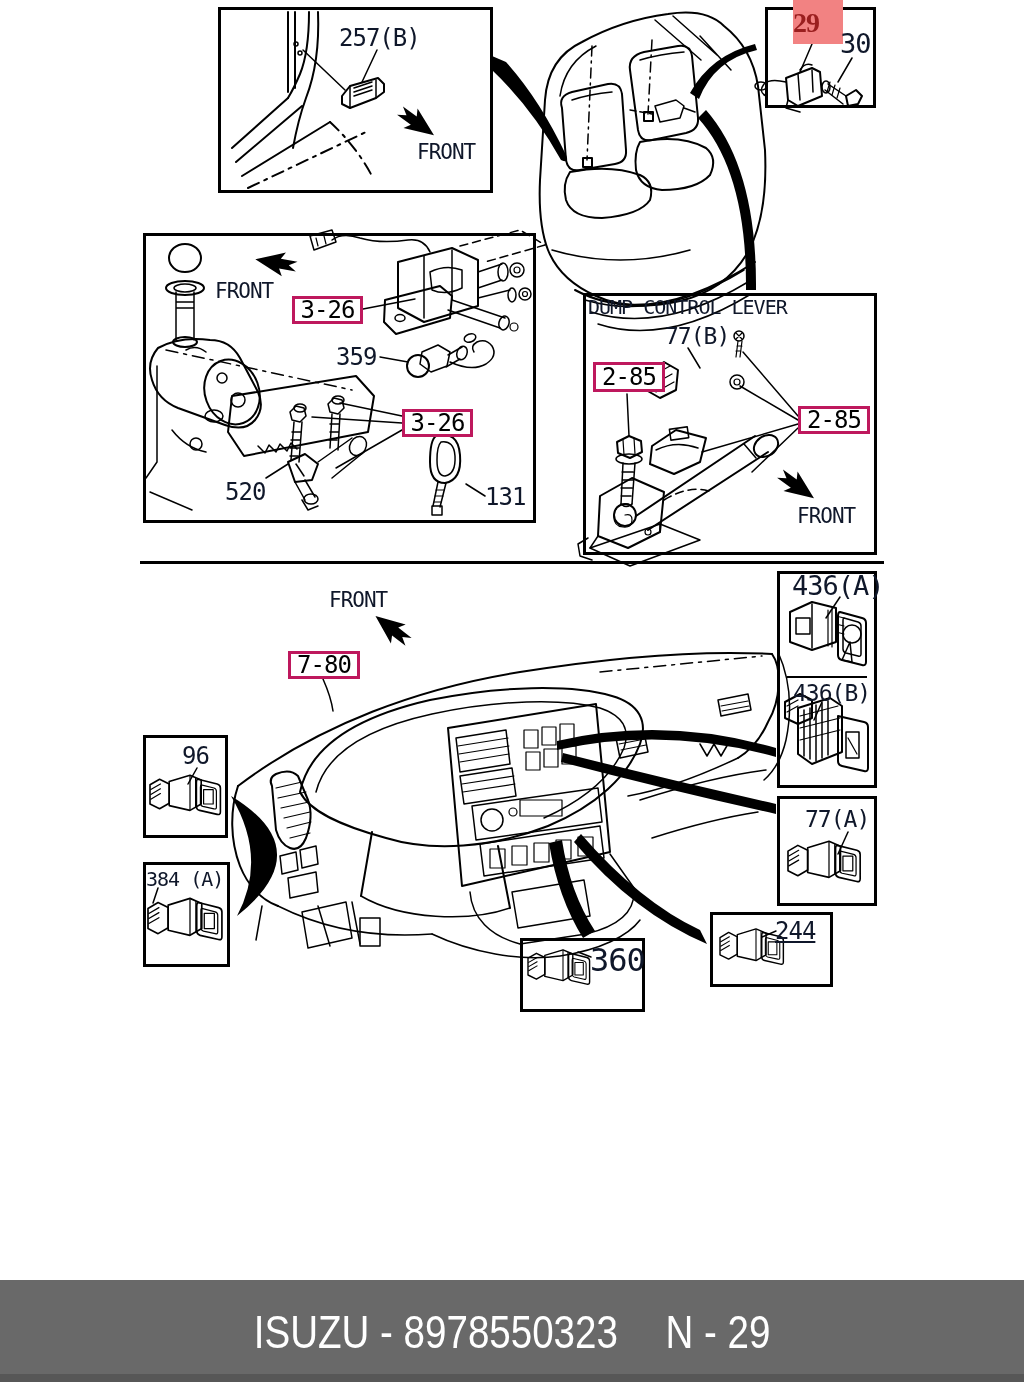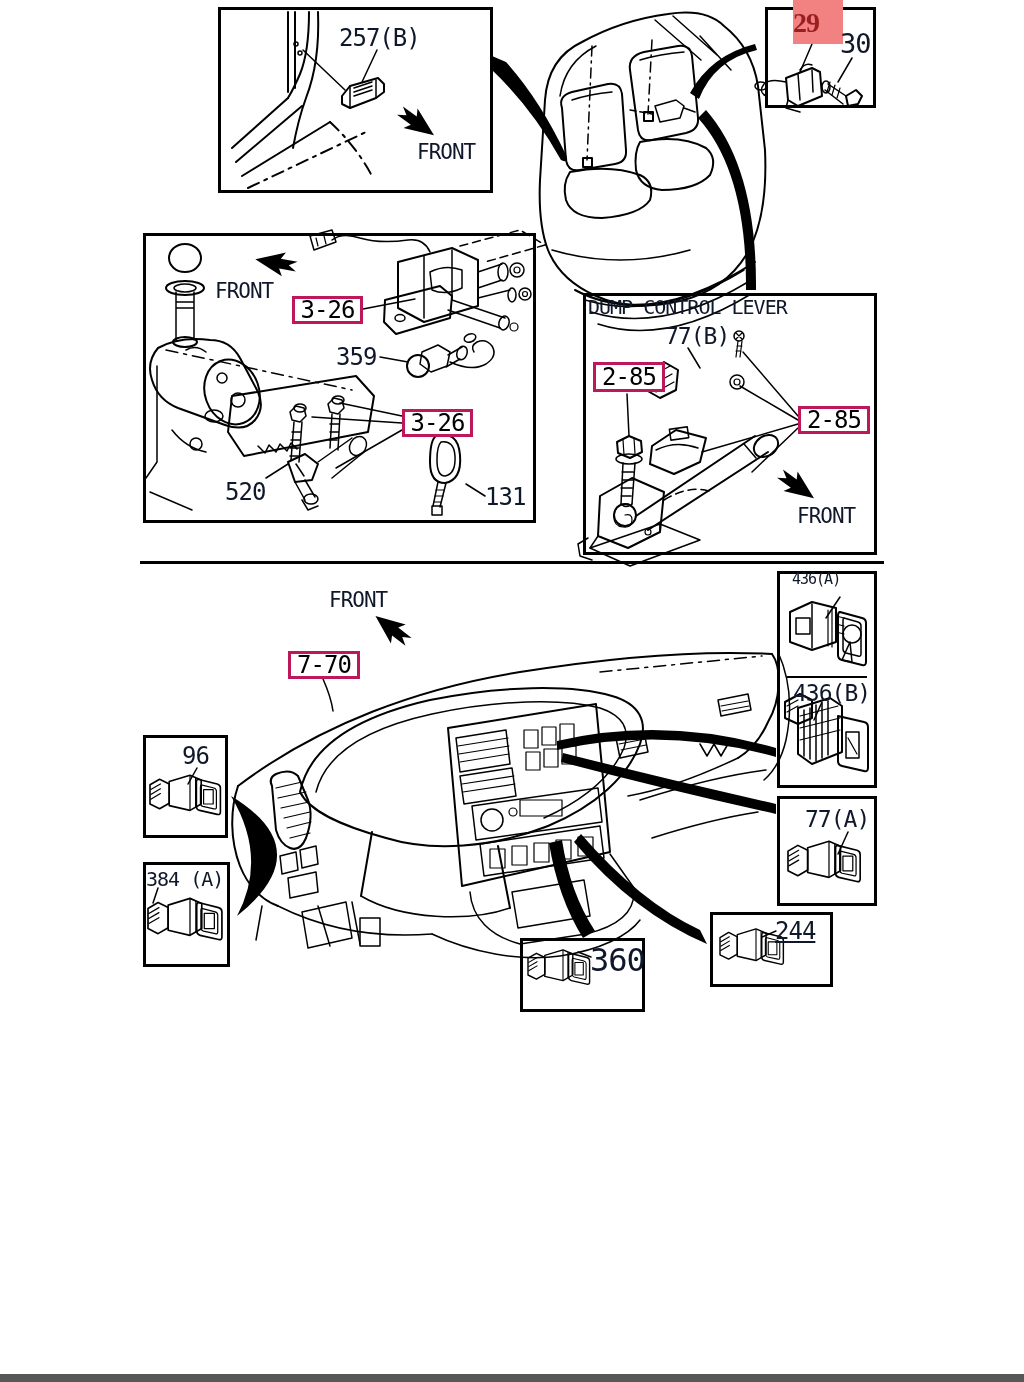--- a/index.html
+++ b/index.html
@@ -384,24 +384,31 @@
   <div class="lbl" style="left:217px;top:480px;font-size:24px;margin-left:8px;">520</div>
   <div class="lbl" style="left:485px;top:485px;font-size:24px;">131</div>
 
   <div class="lbl" style="left:588px;top:297px;font-size:20px;">DUMP CONTROL LEVER</div>
   <div class="lbl" style="left:665px;top:325px;font-size:23px;">77(B)</div>
   <div class="ref" style="left:593px;top:362px;width:72px;height:30px;">2-85</div>
   <div class="ref" style="left:798px;top:406px;width:72px;height:28px;">2-85</div>
   <div class="lbl" style="left:797px;top:506px;font-size:21px;">FRONT</div>
 
   <div class="lbl" style="left:329px;top:590px;font-size:21px;">FRONT</div>
-  <div class="ref" style="left:288px;top:651px;width:72px;height:28px;">7-70</div>
+  <div class="ref" style="left:288px;top:651px;width:72px;height:28px;">7-80</div>
   <div class="lbl" style="left:182px;top:744px;font-size:24px;">96</div>
   <div class="lbl" style="left:146px;top:869px;font-size:20px;">384 (A)</div>
-  <div class="lbl" style="left:792px;top:572px;font-size:15px;">436(A)</div>
+  <div class="lbl" style="left:792px;top:572px;font-size:27px;">436(A)</div>
   <div class="lbl" style="left:793px;top:682px;font-size:23px;">436(B)</div>
   <div class="lbl" style="left:805px;top:808px;font-size:23px;">77(A)</div>
   <div class="lbl" style="left:775px;top:919px;font-size:24px;text-decoration:underline;">244</div>
   <div class="lbl" style="left:590px;top:944px;font-size:32px;">360</div>
 
+  <div class="footer" style="background:#696969;">
+    <div class="footer-text">
+      <span>ISUZU - 8978550323</span>
+      <span class="footer-gap"></span>
+      <span>N - 29</span>
+    </div>
+  </div>
   <div class="footer-strip"></div>
 
 </div>
 
 </body></html>

